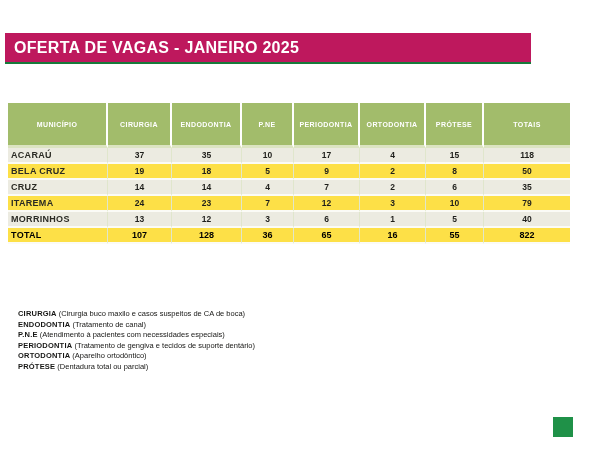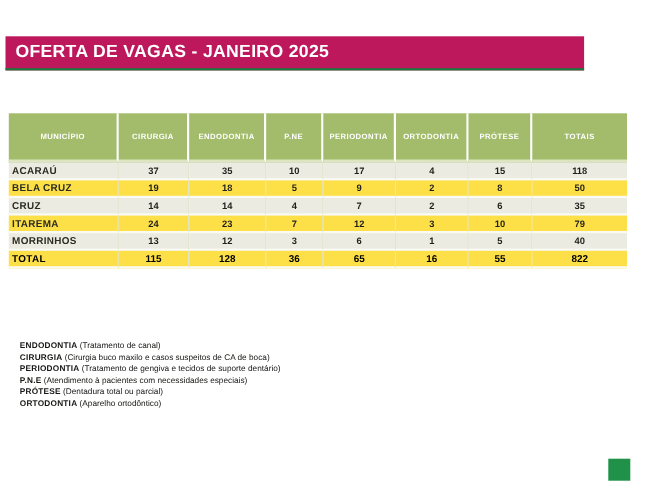--- a/index.html
+++ b/index.html
@@ -136,35 +136,35 @@
           <td>13</td>
           <td>12</td>
           <td>3</td>
           <td>6</td>
           <td>1</td>
           <td>5</td>
           <td>40</td>
         </tr>
         <tr class="even total">
           <td class="name">TOTAL</td>
-          <td>115</td>
+          <td>107</td>
           <td>128</td>
           <td>36</td>
           <td>65</td>
           <td>16</td>
           <td>55</td>
           <td>822</td>
         </tr>
       </tbody>
   </table>
 
   <div class="legend" id="legend">
+      <div class="legend-item"><span class="term">CIRURGIA</span><span class="desc"> (Cirurgia buco maxilo e casos suspeitos de CA de boca)</span></div>
       <div class="legend-item"><span class="term">ENDODONTIA</span><span class="desc"> (Tratamento de canal)</span></div>
-      <div class="legend-item"><span class="term">CIRURGIA</span><span class="desc"> (Cirurgia buco maxilo e casos suspeitos de CA de boca)</span></div>
+      <div class="legend-item"><span class="term">P.N.E</span><span class="desc"> (Atendimento à pacientes com necessidades especiais)</span></div>
       <div class="legend-item"><span class="term">PERIODONTIA</span><span class="desc"> (Tratamento de gengiva e tecidos de suporte dentário)</span></div>
-      <div class="legend-item"><span class="term">P.N.E</span><span class="desc"> (Atendimento à pacientes com necessidades especiais)</span></div>
+      <div class="legend-item"><span class="term">ORTODONTIA</span><span class="desc"> (Aparelho ortodôntico)</span></div>
       <div class="legend-item"><span class="term">PRÓTESE</span><span class="desc"> (Dentadura total ou parcial)</span></div>
-      <div class="legend-item"><span class="term">ORTODONTIA</span><span class="desc"> (Aparelho ortodôntico)</span></div>
     </div>
 
   <div class="corner-square"></div>
 
 </div>
 
 </body></html>

